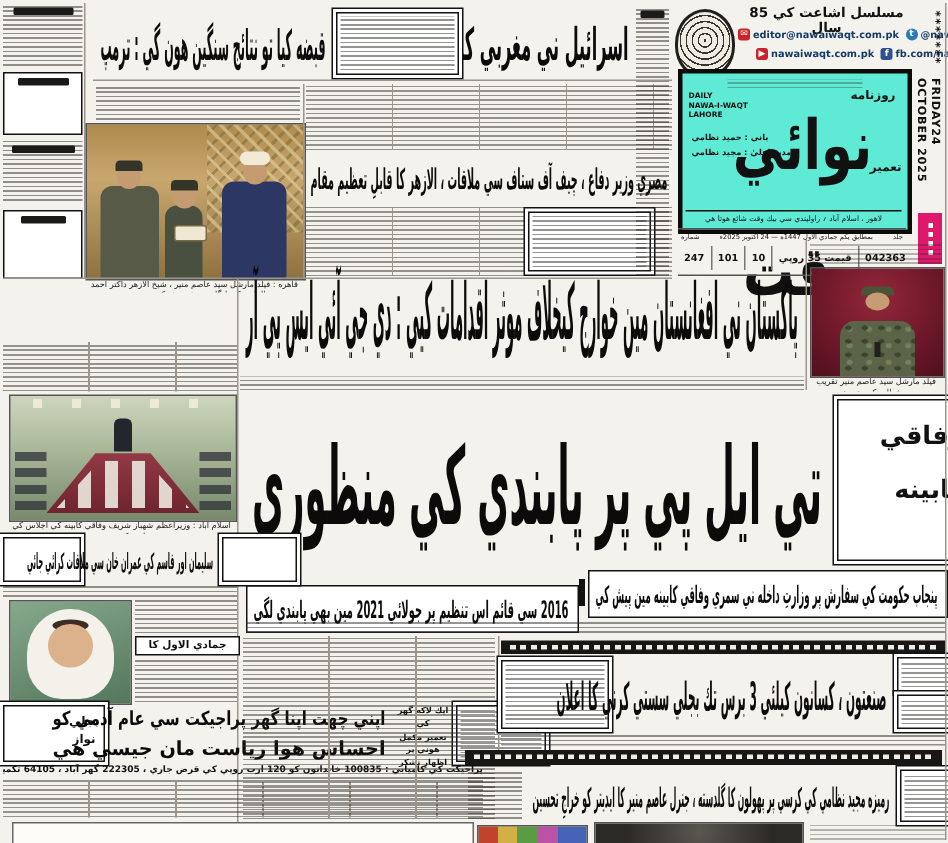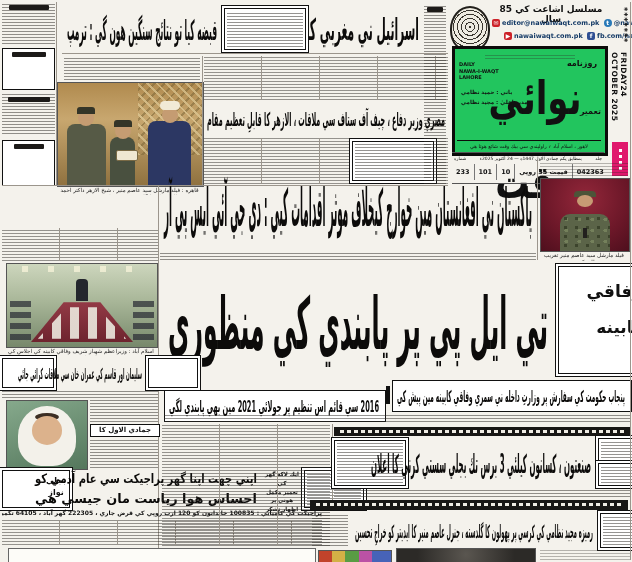--- a/index.html
+++ b/index.html
@@ -56,21 +56,21 @@
   .phC .head{position:absolute;left:41%;top:22%;width:18%;height:17%;border-radius:50%;background:#c79b74;}
   .phC .cap2{position:absolute;left:38%;top:16%;width:24%;height:9%;border-radius:4px 4px 0 0;background:#4c5438;}
   .phC .mic{position:absolute;left:48%;bottom:18%;width:4%;height:14%;background:#22201e;}
   .phD{background:linear-gradient(160deg,#86a98c 0%,#54775c 100%);}
   .phD .scarf{position:absolute;left:14%;top:8%;width:72%;height:88%;border-radius:50% 50% 40% 40%;background:#f3f1ea;}
   .phD .face{position:absolute;left:31%;top:22%;width:38%;height:42%;border-radius:50%;background:#dcb28c;}
   .phD .hair{position:absolute;left:35%;top:18%;width:30%;height:12%;border-radius:50%;background:#3c2e24;}
   .phE{background:linear-gradient(90deg,#b8452f 0 18%,#d0b050 18% 36%,#5d9a4a 36% 55%,#b455a0 55% 74%,#4a63b0 74%);filter:saturate(1.1);}
   .phF{background:radial-gradient(circle at 50% 40%,#5a5650 0%,#2c2a27 70%);}
   
-  .logobox{border:3px solid #0c0b0a;background:#22c55e;}
+  .logobox{border:3px solid #0c0b0a;background:#5eead4;}
   .vert{writing-mode:vertical-rl;}
   .badge{background:#e0186c;}
   .badge>i{display:block;width:3px;height:24px;margin:4px auto 0;background:repeating-linear-gradient(0deg,#fff 0 3px,transparent 3px 6px);}
   .crest{border:2px solid #22201c;border-radius:50% 50% 46% 46%;background:
      repeating-radial-gradient(circle at 50% 45%,#3a362f 0 1px,transparent 1px 4px),#efece2;}
   .ic{display:inline-block;width:8px;height:8px;border-radius:2px;color:#fff;font-size:6px;line-height:8px;text-align:center;vertical-align:middle;margin:0 2px;font-weight:bold;}
   .num{border-left:1px solid #777;padding:0 4px;}
 </style>
 </head>
 <body>
@@ -162,21 +162,21 @@
       <i></i>
     </div>
 
   <div class="a" style="left:452px;top:152px;width:152px;height:30px;border-top:1px solid #555;border-bottom:1px solid #555;">
     <div class="rtl" style="display:flex;justify-content:space-between;font-size:4.5px;line-height:11px;padding:0 2px;white-space:nowrap;overflow:hidden;">
       <span>جلد</span>
       <span>بمطابق يكم جمادي الاول 1447ه — 24 اكتوبر 2025ء</span>
       <span>شماره</span>
     </div>
     <div style="display:flex;justify-content:space-between;font-size:6.5px;font-weight:bold;line-height:16px;white-space:nowrap;overflow:hidden;">
-      <span class="num" style="border:none;">233</span>
+      <span class="num" style="border:none;">247</span>
       <span class="num">101</span>
       <span class="num">10</span>
       <span class="num rtl">قيمت 35 روپي</span>
       <span class="num">04236302050</span>
 
     </div>
   </div>
 
   <div class="a hr" style="left:2px;top:185px;width:446px;"></div>
 

